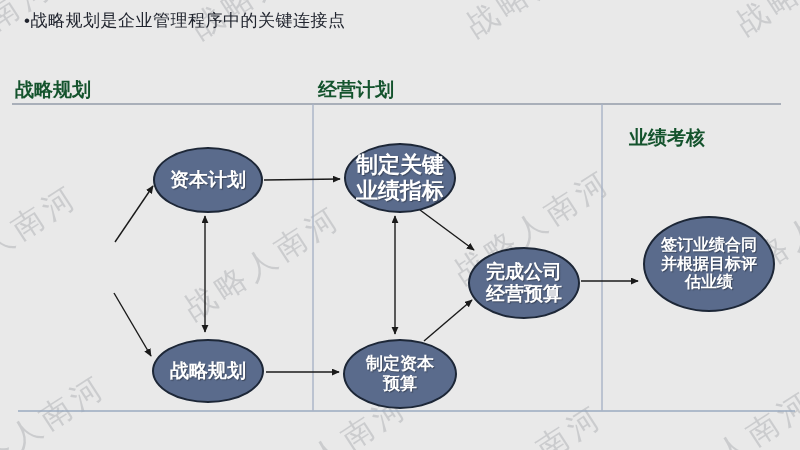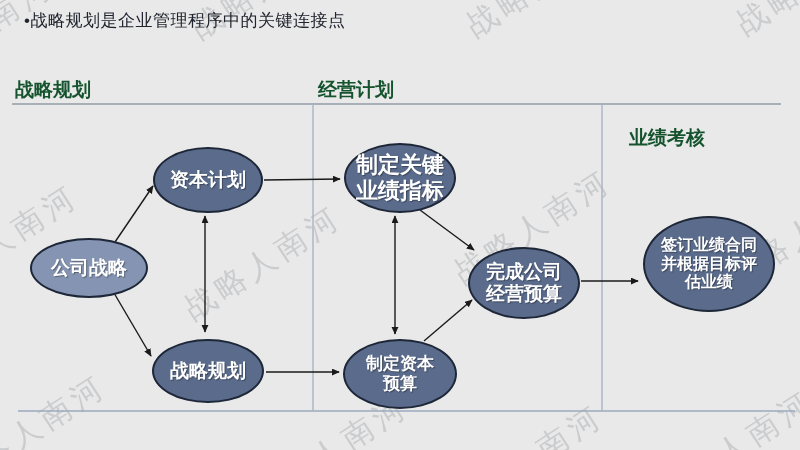--- a/index.html
+++ b/index.html
@@ -93,23 +93,20 @@
     <line x1="114" y1="293" x2="151" y2="356" stroke="#1a1a1a" stroke-width="1.4" marker-end="url(#arr)"></line>
     <line x1="205" y1="216" x2="205" y2="332" stroke="#1a1a1a" stroke-width="1.4" marker-start="url(#arr)" marker-end="url(#arr)"></line>
     <line x1="264" y1="180" x2="340" y2="179" stroke="#1a1a1a" stroke-width="1.4" marker-end="url(#arr)"></line>
     <line x1="266" y1="372" x2="339" y2="372" stroke="#1a1a1a" stroke-width="1.4" marker-end="url(#arr)"></line>
     <line x1="395" y1="216" x2="395" y2="334" stroke="#1a1a1a" stroke-width="1.4" marker-start="url(#arr)" marker-end="url(#arr)"></line>
     <line x1="420" y1="210" x2="474" y2="250" stroke="#1a1a1a" stroke-width="1.4" marker-end="url(#arr)"></line>
     <line x1="424" y1="341" x2="472" y2="300" stroke="#1a1a1a" stroke-width="1.4" marker-end="url(#arr)"></line>
     <line x1="581" y1="281" x2="638" y2="281" stroke="#1a1a1a" stroke-width="1.4" marker-end="url(#arr)"></line>
   </svg>
 
-  <div class="node light" style="left:30px;top:238px;width:118px;height:60px;font-size:19px;">
-    <span>公司战略</span>
-  </div>
 
   <div class="node" style="left:153px;top:147px;width:110px;height:66px;font-size:19px;">
     <span>资本计划</span>
   </div>
 
   <div class="node" style="left:152px;top:339px;width:112px;height:64px;font-size:19px;">
     <span>战略规划</span>
   </div>
 
   <div class="node" style="left:344px;top:143px;width:112px;height:70px;font-size:22px;">

